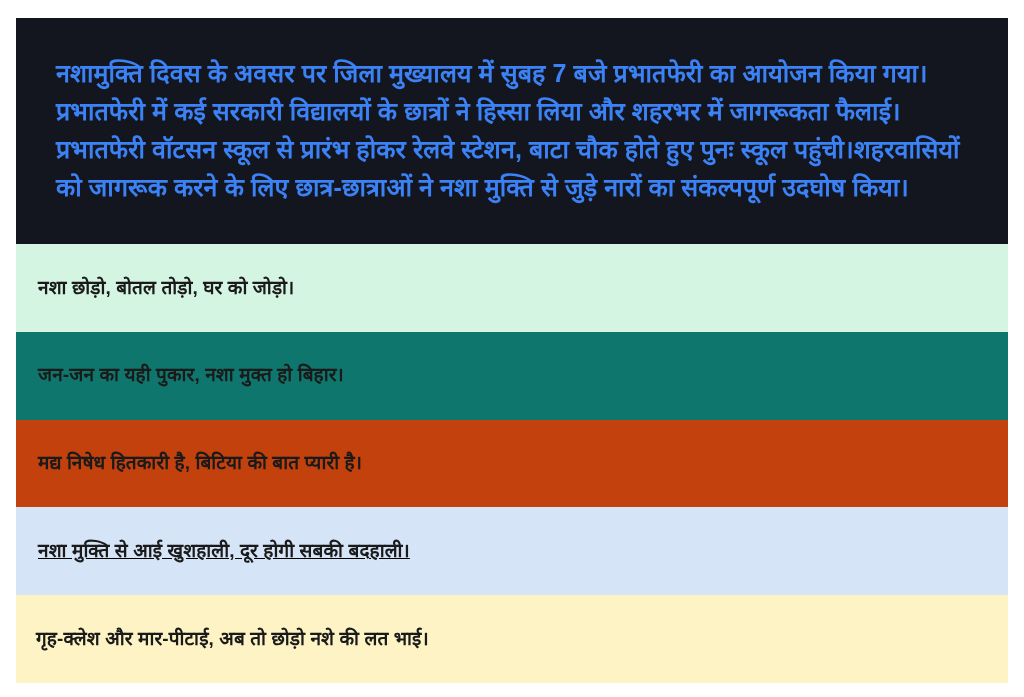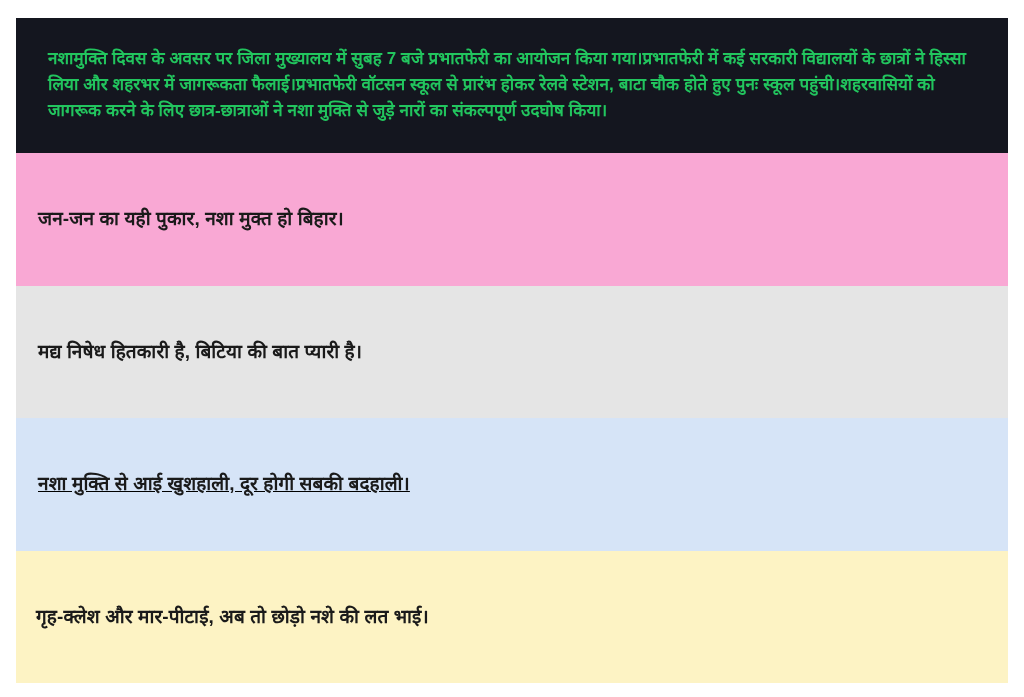--- a/index.html
+++ b/index.html
@@ -25,25 +25,25 @@
   }
   .headline-block {
     background: #14161f;
     color: #ffffff;
     padding: 20px 24px 22px 24px;
     box-sizing: border-box;
   }
   .headline-text {
     font-family: "Liberation Sans", sans-serif;
     font-weight: bold;
-    font-size: 17px;
+    font-size: 25px;
     line-height: 1.52;
     letter-spacing: 0.1px;
-    color: #22c55e;
-    margin: 8px;
+    color: #3b82f6;
+    margin: 16px;
     text-align: left;
   }
   .slogan-list {
     flex: 1;
     display: flex;
     flex-direction: column;
   }
   .slogan-row {
     flex: 1;
     display: flex;
@@ -64,24 +64,27 @@
 </head>
 <body>
 
 <div id="page">
 
   <div class="headline-block" style="background: rgb(20, 22, 31); color: rgb(255, 255, 255);">
     <p class="headline-text">नशामुक्ति दिवस के अवसर पर जिला मुख्यालय में सुबह 7 बजे प्रभातफेरी का आयोजन किया गया।प्रभातफेरी में कई सरकारी विद्यालयों के छात्रों ने हिस्सा लिया और शहरभर में जागरूकता फैलाई।प्रभातफेरी वॉटसन स्कूल से प्रारंभ होकर रेलवे स्टेशन, बाटा चौक होते हुए पुनः स्कूल पहुंची।शहरवासियों को जागरूक करने के लिए छात्र-छात्राओं ने नशा मुक्ति से जुड़े नारों का संकल्पपूर्ण उदघोष किया।</p>
   </div>
 
   <div class="slogan-list">
-    <div class="slogan-row" style="background: #f9a8d4;">
+    <div class="slogan-row" style="background: rgb(213, 245, 227);">
+      <span class="slogan-text">नशा छोड़ो, बोतल तोड़ो, घर को जोड़ो।</span>
+    </div>
+    <div class="slogan-row" style="background: #0f766e;">
       <span class="slogan-text">जन-जन का यही पुकार, नशा मुक्त हो बिहार।</span>
     </div>
-    <div class="slogan-row" style="background: #e5e5e5;">
+    <div class="slogan-row" style="background: #c2410c;">
       <span class="slogan-text">मद्य निषेध हितकारी है, बिटिया की बात प्यारी है।</span>
     </div>
     <div class="slogan-row" style="background: rgb(214, 228, 247); text-decoration: underline;">
       <span class="slogan-text">नशा मुक्ति से आई खुशहाली, दूर होगी सबकी बदहाली।</span>
     </div>
     <div class="slogan-row" style="background: rgb(253, 243, 196); padding-left: 20px;">
       <span class="slogan-text">गृह-क्लेश और मार-पीटाई, अब तो छोड़ो नशे की लत भाई।</span>
     </div>
   </div>
 

